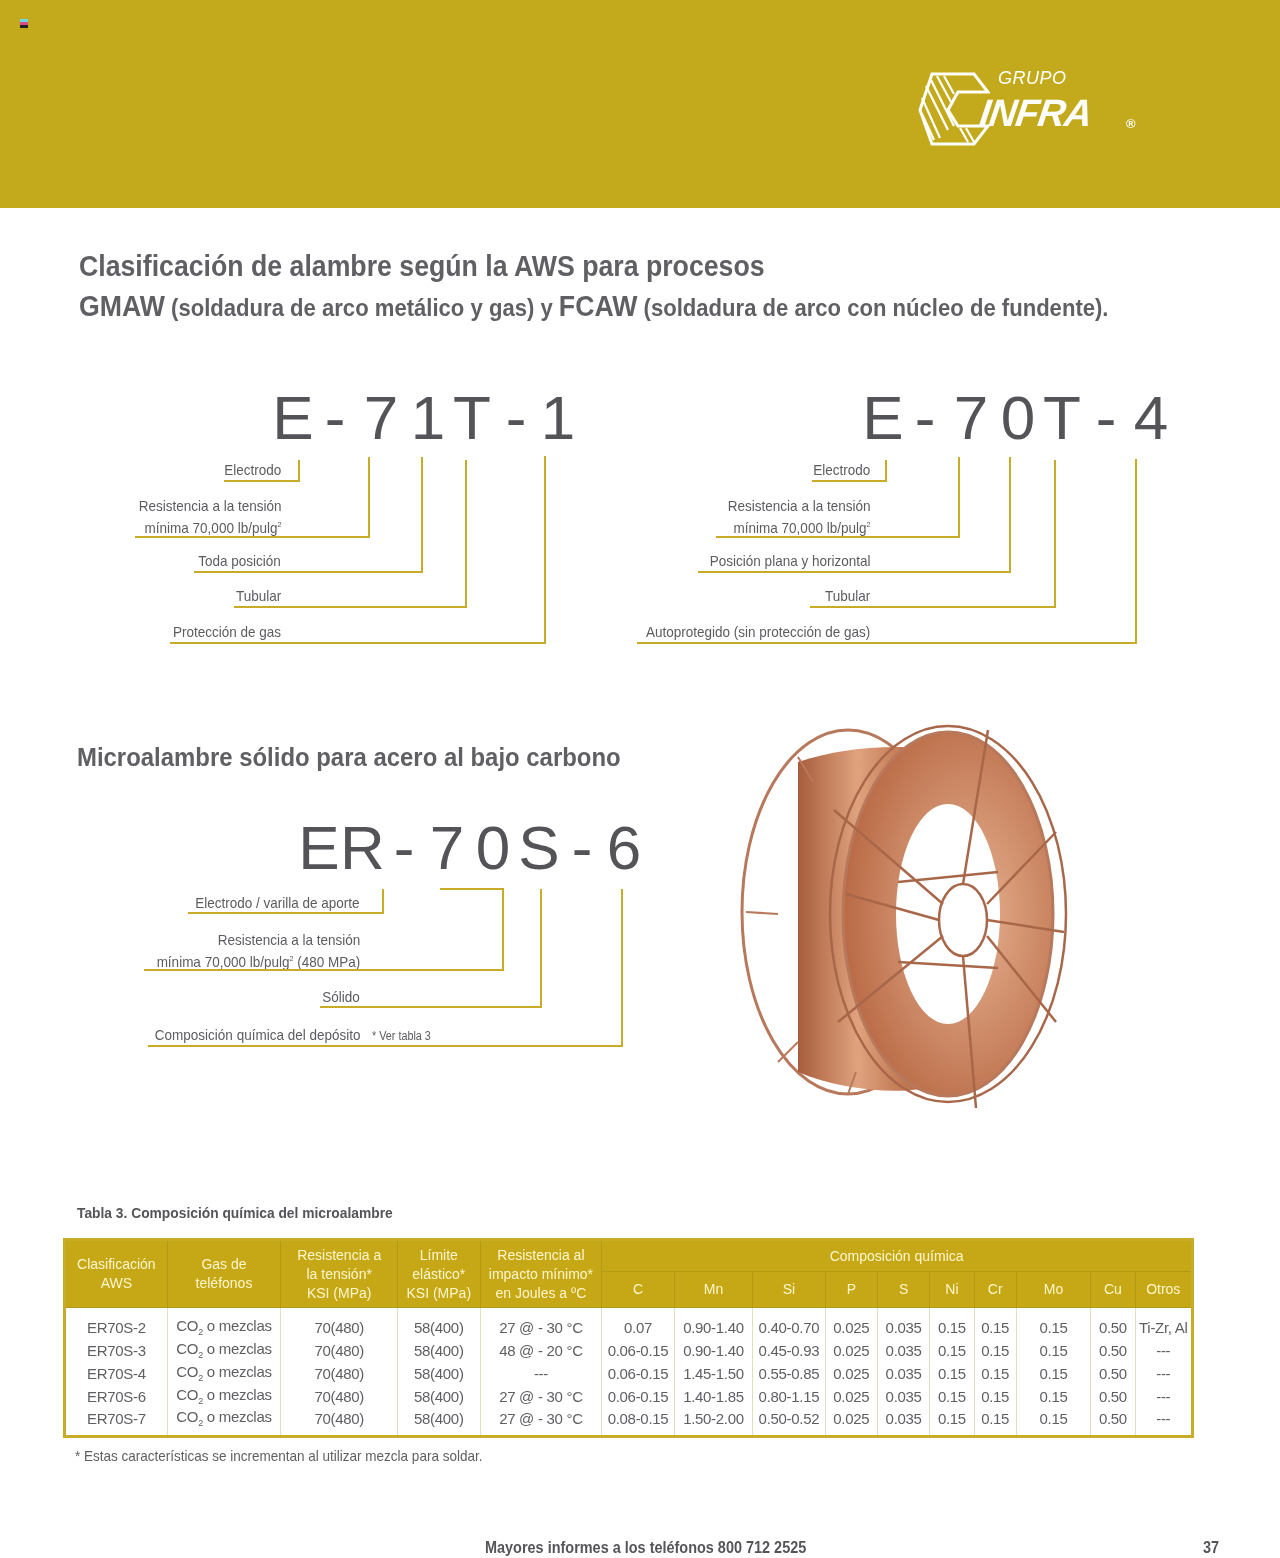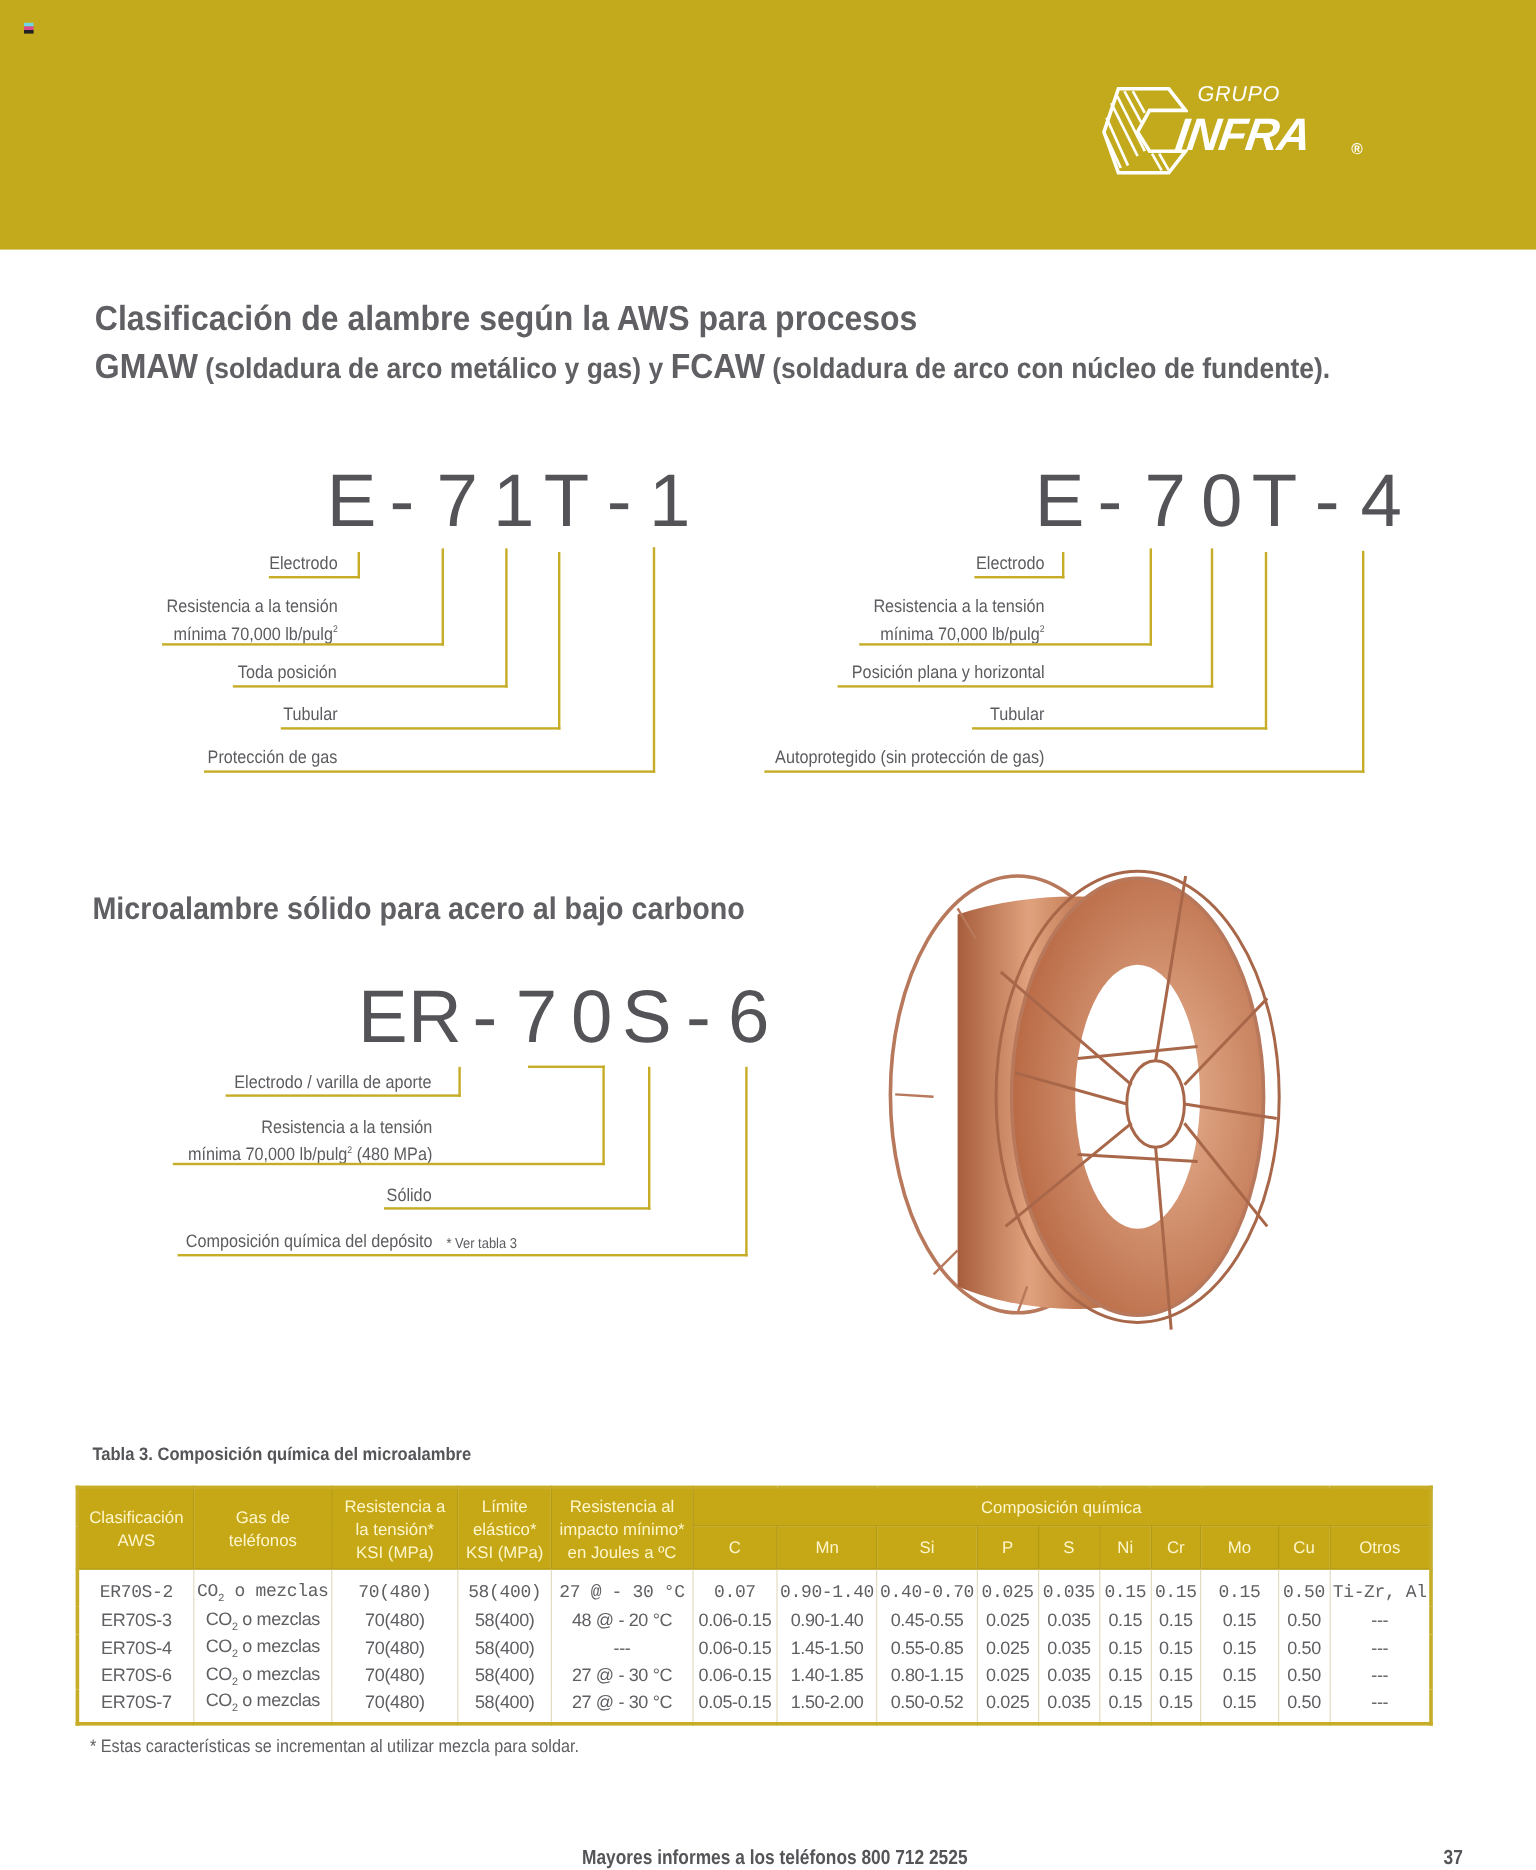--- a/index.html
+++ b/index.html
@@ -29,21 +29,21 @@
 
   .sub-title { position: absolute; left: 77px; top: 742px; font-size: 26px; font-weight: bold; color: #606064; transform: scaleX(0.92); transform-origin: left; white-space: nowrap; }
   .note-small { font-size: 12px; }
 
   .spool { position: absolute; left: 738px; top: 722px; width: 330px; height: 390px; }
 
   .tbl-caption { position: absolute; left: 77px; top: 1204px; font-size: 15px; font-weight: bold; color: #555559; transform: scaleX(0.92); transform-origin: left; white-space: nowrap; }
   table.chem { position: absolute; left: 63px; top: 1238px; width: 1131px; border-collapse: collapse; border: 3px solid #c6ac27; }
   table.chem th { background: #c6a816; color: #fff6cc; font-weight: normal; font-size: 14px; line-height: 19px; border: 1px solid #b39a14; padding: 0 2px; text-align: center; }
   table.chem td { font-size: 15px; color: #5f5f63; text-align: center; padding: 0 2px; height: 23px; border-left: 1px solid #e2dcc0; white-space: nowrap; letter-spacing: -0.3px; }
-  table.chem tbody tr:first-child td { padding-top: 8px; height: 31px; font-family: Liberation Mono, monospace; }
+  table.chem tbody tr:first-child td { padding-top: 8px; height: 31px; }
   table.chem tbody tr:last-child td { padding-bottom: 6px; height: 29px; }
   table.chem td sub { font-size: 9px; }
   .foot-note { position: absolute; left: 75px; top: 1447px; font-size: 15px; color: #5f5f63; transform: scaleX(0.9); transform-origin: left; white-space: nowrap; }
   .footer { position: absolute; left: 485px; top: 1538px; font-size: 17px; color: #555559; font-weight: bold; transform: scaleX(0.85); transform-origin: left; white-space: nowrap; }
   .page-num { position: absolute; left: 1203px; top: 1538px; font-size: 17px; color: #555559; font-weight: bold; transform: scaleX(0.85); transform-origin: left; }
 </style>
 </head>
 <body>
 
 <div class="banner">
@@ -252,21 +252,21 @@
       <td>Ti-Zr, Al</td>
     </tr>
     <tr>
       <td>ER70S-3</td>
       <td><span>CO</span><sub>2</sub><span> o mezclas</span></td>
       <td>70(480)</td>
       <td>58(400)</td>
       <td>48 @ - 20 °C</td>
       <td>0.06-0.15</td>
       <td>0.90-1.40</td>
-      <td>0.45-0.55</td>
+      <td>0.45-0.93</td>
       <td>0.025</td>
       <td>0.035</td>
       <td>0.15</td>
       <td>0.15</td>
       <td>0.15</td>
       <td>0.50</td>
       <td>---</td>
     </tr>
     <tr>
       <td>ER70S-4</td>
@@ -301,21 +301,21 @@
       <td>0.15</td>
       <td>0.50</td>
       <td>---</td>
     </tr>
     <tr>
       <td>ER70S-7</td>
       <td><span>CO</span><sub>2</sub><span> o mezclas</span></td>
       <td>70(480)</td>
       <td>58(400)</td>
       <td>27 @ - 30 °C</td>
-      <td>0.05-0.15</td>
+      <td>0.08-0.15</td>
       <td>1.50-2.00</td>
       <td>0.50-0.52</td>
       <td>0.025</td>
       <td>0.035</td>
       <td>0.15</td>
       <td>0.15</td>
       <td>0.15</td>
       <td>0.50</td>
       <td>---</td>
     </tr>

